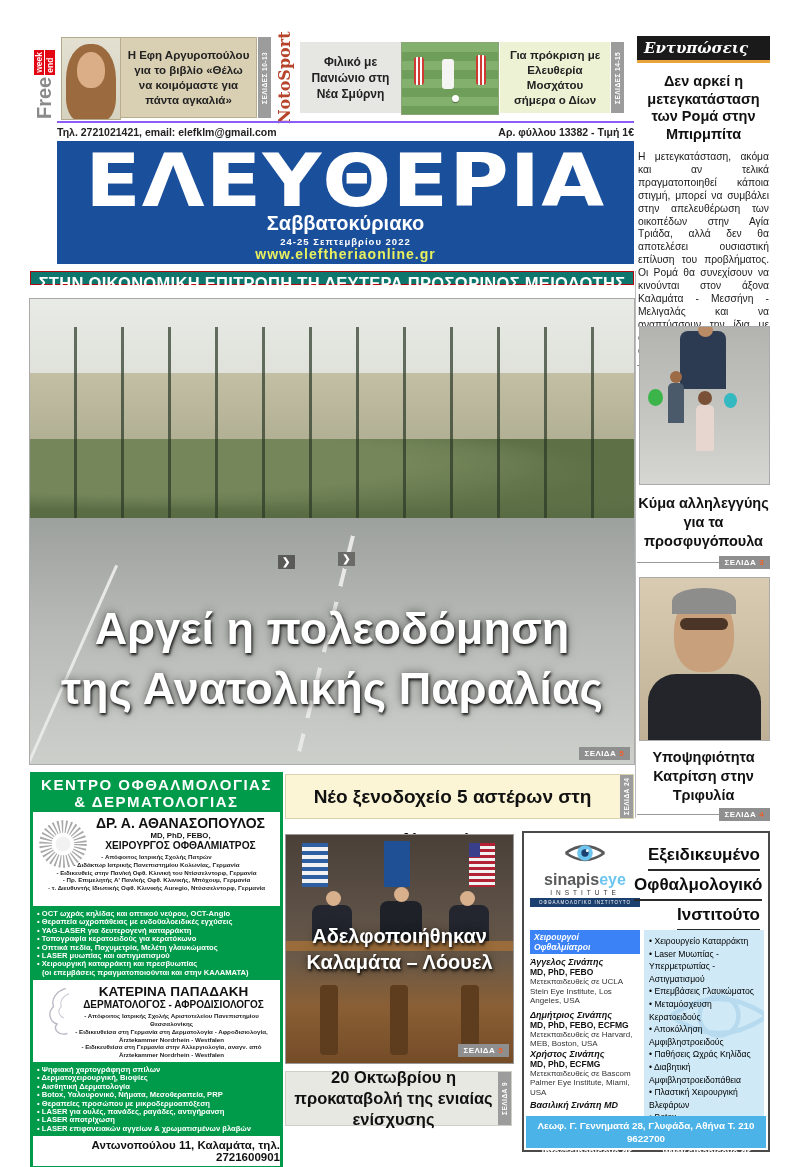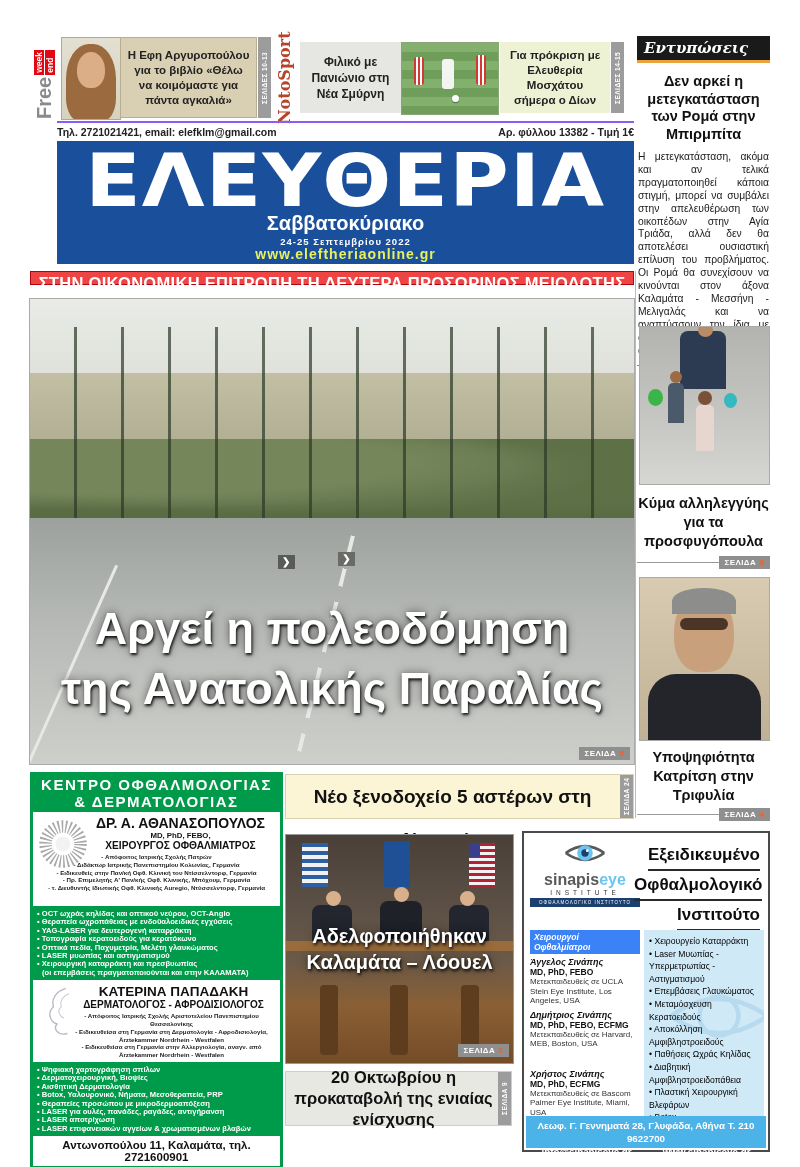--- a/index.html
+++ b/index.html
@@ -94,21 +94,21 @@
 
   <div class="abs" style="left:57px;top:141px;width:577px;height:123px;background:#1a4f9c;overflow:hidden;">
     <div class="abs c" style="left:0;right:0;top:0;line-height:80px;">
       <span style="display:inline-block;font-family:'DejaVu Sans',sans-serif;font-weight:bold;font-size:70px;color:#fff;transform:scaleX(1.16) scaleY(1.05);letter-spacing:1px;">ΕΛΕΥΘΕΡΙΑ</span>
     </div>
     <div class="abs c b" style="left:0;right:0;top:71px;font-size:20px;color:#fff;">Σαββατοκύριακο</div>
     <div class="abs c b" style="left:0;right:0;top:95px;font-size:9.5px;letter-spacing:1px;color:#fff;">24-25 Σεπτεμβρίου 2022</div>
     <div class="abs c b" style="left:0;right:0;top:105px;font-size:14px;letter-spacing:1px;color:#e9f05e;">www.eleftheriaonline.gr</div>
   </div>
 
-  <div class="abs c" style="left:30px;top:271px;width:604px;height:14px;background:#ef4444;border:1px solid #b10510;box-sizing:border-box;">
+  <div class="abs c" style="left:30px;top:271px;width:604px;height:14px;background:#0f766e;border:1px solid #b10510;box-sizing:border-box;">
     <span style="font-weight:bold;font-size:16.5px;line-height:23px;letter-spacing:.3px;color:#fff;">ΣΤΗΝ ΟΙΚΟΝΟΜΙΚΗ ΕΠΙΤΡΟΠΗ ΤΗ ΔΕΥΤΕΡΑ ΠΡΟΣΩΡΙΝΟΣ ΜΕΙΟΔΟΤΗΣ</span>
   </div>
 
   <div class="abs" style="left:30px;top:299px;width:604px;height:465px;overflow:hidden;outline:1px solid #aaa;">
     <div style="position:absolute;left:0;top:0;width:100%;height:16%;background:linear-gradient(180deg,#e9ebe7,#dfe1da);"></div>
     <div style="position:absolute;left:0;top:16%;width:100%;height:18%;background:linear-gradient(180deg,#c2bfa4,#aeac90),radial-gradient(circle at 20% 40%,#f2f0e8 0 2%,transparent 3%),radial-gradient(circle at 45% 55%,#eeece2 0 1.5%,transparent 2.5%),radial-gradient(circle at 70% 35%,#f0eee4 0 2%,transparent 3%);background-blend-mode:normal;"></div>
     <div style="position:absolute;left:0;top:30%;width:100%;height:17%;background:radial-gradient(ellipse at 15% 30%,#74865a 0 40%,transparent 60%),radial-gradient(ellipse at 45% 40%,#66784e 0 45%,transparent 65%),radial-gradient(ellipse at 80% 30%,#5d7046 0 45%,transparent 65%),linear-gradient(180deg,#6b7d52,#596b43);"></div>
     <div style="position:absolute;left:0;top:6%;width:100%;height:41%;background:repeating-linear-gradient(90deg,transparent 0 44px,rgba(42,56,38,.7) 44px 47px);"></div>
     <div style="position:absolute;left:0;top:47%;width:100%;height:53%;background:linear-gradient(180deg,#9da19e 0%,#b7bab6 45%,#cdcfcb 100%);"></div>
     <div style="position:absolute;left:6%;top:55%;width:3px;height:52%;background:#e8e9e6;transform:rotate(24deg);"></div>
@@ -197,21 +197,21 @@
     <div class="greenlist">
       <div>• Ψηφιακή χαρτογράφηση σπίλων</div>
       <div>• Δερματοχειρουργική, Βιοψίες</div>
       <div>• Αισθητική Δερματολογία</div>
       <div>• Botox, Υαλουρονικό, Νήματα, Μεσοθεραπεία, PRP</div>
       <div>• Θεραπείες προσώπου με μικροδερμοαπόξεση</div>
       <div>• LASER για ουλές, πανάδες, ραγάδες, αντιγήρανση</div>
       <div>• LASER αποτρίχωση</div>
       <div>• LASER επιφανειακών αγγείων &amp; χρωματισμένων βλαβών</div>
     </div>
-    <div class="whitecard c b" style="font-size:11.5px;padding:3px 8px;">Αντωνοπούλου 11, Καλαμάτα, τηλ. 2721600901</div>
+    <div class="whitecard c b" style="font-size:11.5px;padding:3px 0;text-align:right;">Αντωνοπούλου 11, Καλαμάτα, τηλ. 2721600901</div>
   </div>
 
   <div class="abs" style="left:285px;top:774px;width:349px;height:45px;background:#fbf5d5;border:1px solid #d8d2b0;box-sizing:border-box;">
     <div class="c b" style="font-size:19px;line-height:43px;padding-right:14px;color:#111;">Νέο ξενοδοχείο 5 αστέρων στη Ναυαρίνου</div>
     <div class="tab vt" style="right:0;top:0;width:13px;height:43px;">
         <span>ΣΕΛΙΔΑ 24</span>
       </div>
   </div>
 
   <div class="abs" style="left:285px;top:834px;width:227px;height:228px;border:1px solid #999;overflow:hidden;background:linear-gradient(180deg,#4a4038 0%,#5c5046 32%,#6b5a48 55%,#8a5f35 75%,#744c27 100%);">
@@ -264,21 +264,21 @@
       <div><span class="sin-title-line">Οφθαλμολογικό</span></div>
       <div><span class="sin-title-line">Ινστιτούτο</span></div>
     </div>
     <div class="abs" style="left:6px;top:97px;width:110px;height:186px;overflow:hidden;">
       <div style="background:#3b82f6;color:#fff;font-style:italic;font-weight:bold;font-size:8.5px;padding:2px 4px;margin-bottom:3px;">Χειρουργοί Οφθαλμίατροι</div>
       <div style="margin-bottom:4px;">
         <div class="sin-doc-name">Άγγελος Σινάπης</div>
         <div class="sin-doc-titles">MD, PhD, FEBO</div>
         <div class="sin-doc-training">Μετεκπαιδευθείς σε UCLA Stein Eye Institute, Los Angeles, USA</div>
       </div>
-      <div style="margin-bottom:20px;">
+      <div style="margin-bottom:0;">
         <div class="sin-doc-name">Δημήτριος Σινάπης</div>
         <div class="sin-doc-titles">MD, PhD, FEBO, ECFMG</div>
         <div class="sin-doc-training">Μετεκπαιδευθείς σε Harvard, MEB, Boston, USA</div>
       </div>
       <div style="margin-bottom:3px;">
         <div class="sin-doc-name">Χρήστος Σινάπης</div>
         <div class="sin-doc-titles">MD, PhD, ECFMG</div>
         <div class="sin-doc-training">Μετεκπαιδευθείς σε Bascom Palmer Eye Institute, Miami, USA</div>
       </div>
       <div class="sin-doc-name">Βασιλική Σινάπη MD</div>

